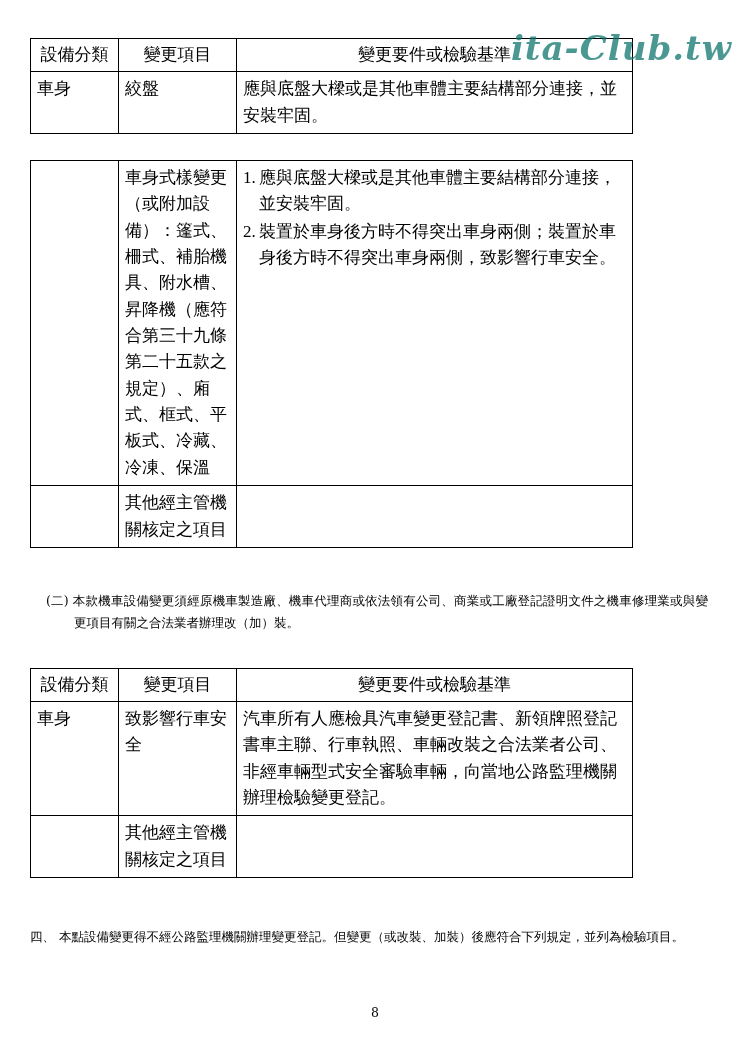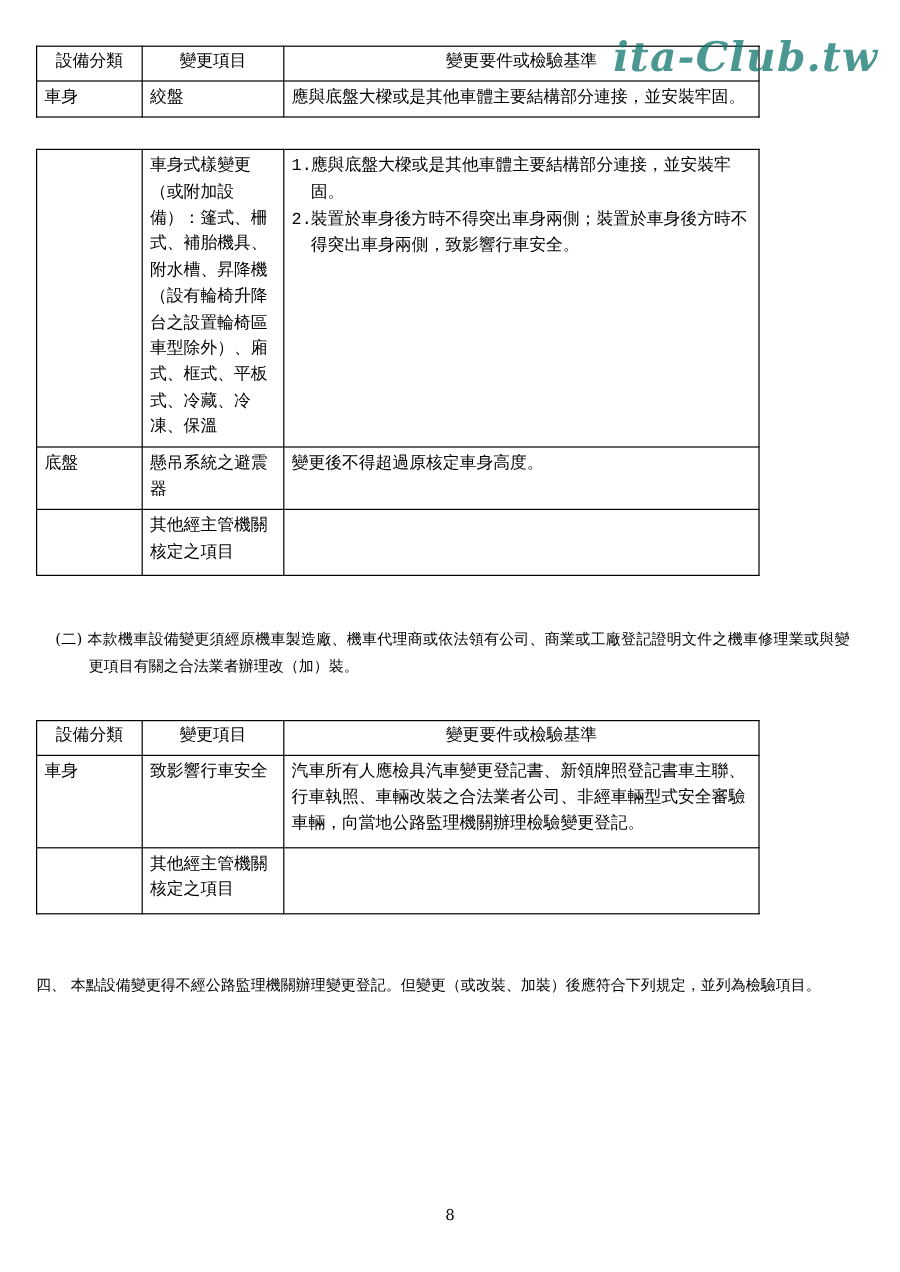--- a/index.html
+++ b/index.html
@@ -41,23 +41,23 @@
     border-collapse: collapse;
     table-layout: fixed;
     width: 602px;
     margin-left: 30px;
     background: transparent;
   }
   table.doc-table td {
     border: 1px solid #000000;
     vertical-align: top;
     padding: 4px 6px 4px 6px;
-    font-size: 14px;
+    font-size: 17px;
     line-height: 1.55;
-    font-family: Liberation Mono, monospace;
+    font-family: Liberation Serif, serif;
     margin-left: 31px;
   }
   table.doc-table td.head {
     text-align: center;
     vertical-align: middle;
     padding: 3px 4px;
   }
   .col-a { width: 88px; }
   .col-b { width: 118px; }
   .col-c { width: 396px; }
@@ -135,32 +135,27 @@
 
   <table class="doc-table">
     <colgroup>
       <col class="col-a">
         <col class="col-b">
         <col class="col-c">
     </colgroup>
     <tbody>
       <tr>
         <td></td>
-        <td style="height:190px">車身式樣變更（或附加設備）：篷式、柵式、補胎機具、附水槽、昇降機（設有輪椅升降台之設置輪椅區車型除外）、廂式、框式、平板式、冷藏、冷凍、保溫</td>
+        <td style="height:190px">車身式樣變更（或附加設備）：篷式、柵式、補胎機具、附水槽、昇降機（應符合第三十九條第二十五款之規定）、廂式、框式、平板式、冷藏、冷凍、保溫</td>
         <td>
           <ul class="numlist">
             <li><span class="num">1.</span><span>應與底盤大樑或是其他車體主要結構部分連接，並安裝牢固。</span></li>
             <li><span class="num">2.</span><span>裝置於車身後方時不得突出車身兩側；裝置於車身後方時不得突出車身兩側，致影響行車安全。</span></li>
           </ul>
         </td>
-      </tr>
-      <tr>
-        <td>底盤</td>
-        <td>懸吊系統之避震器</td>
-        <td>變更後不得超過原核定車身高度。</td>
       </tr>
       <tr>
         <td></td>
         <td style="height:46px">其他經主管機關核定之項目</td>
         <td></td>
       </tr>
     </tbody>
   </table>
 
   <div style="height:42px"></div>

